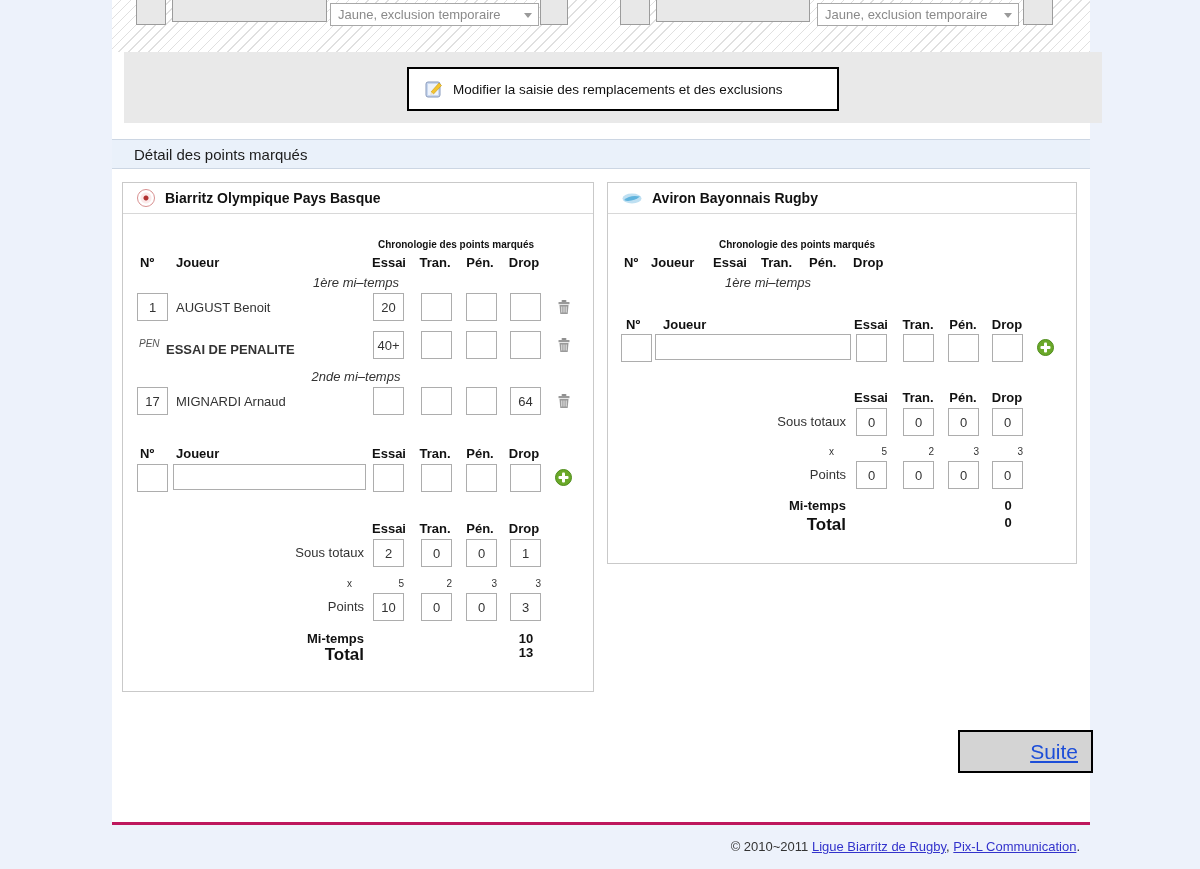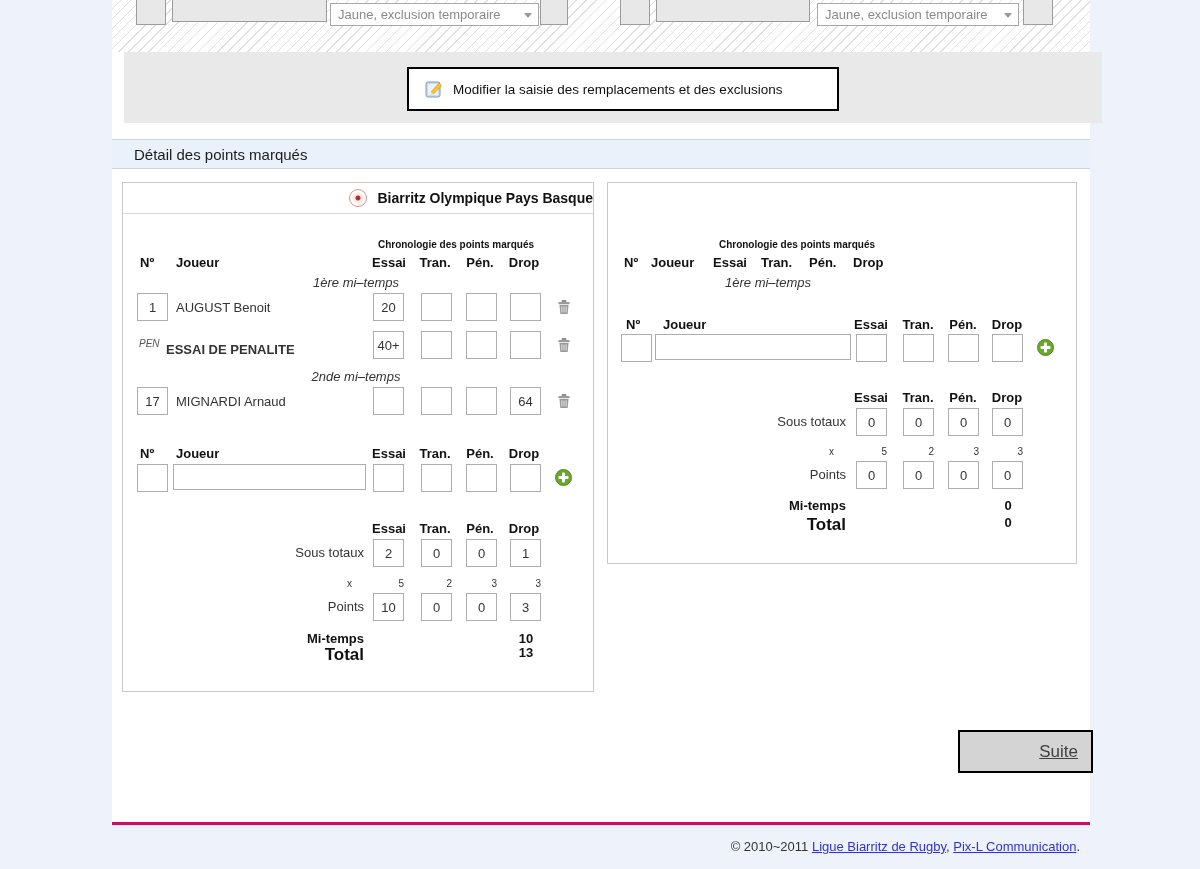--- a/index.html
+++ b/index.html
@@ -18,41 +18,41 @@
   .modify-btn{position:absolute;left:283px;top:15px;width:412px;height:40px;background:#fff;
     border:2px solid #000;display:flex;align-items:center;gap:10px;padding:0 0 0 16px;cursor:pointer;
     font-size:13.5px;color:#111;box-sizing:content-box;}
   
   .section-bar{position:absolute;left:0;top:139px;width:100%;height:30px;background:#eaf1fa;
     border-top:1px solid #ccd6e3;border-bottom:1px solid #ccd6e3;line-height:30px;padding-left:22px;
     font-size:15px;color:#1c1c1c;box-sizing:border-box;}
   
   .panel{position:absolute;background:#fff;border:1px solid #c9c9c9;}
   .panel-title{height:30px;border-bottom:1px solid #d8d8d8;display:flex;align-items:center;gap:10px;
-    padding-left:14px;font-weight:bold;font-size:14px;color:#111;justify-content:flex-end;}
+    padding-left:14px;font-weight:bold;font-size:14px;color:#111;}
   .chron{position:absolute;font-size:10px;font-weight:bold;color:#111;text-align:center;}
   .col-h{position:absolute;font-weight:bold;font-size:13px;color:#111;width:44px;text-align:center;}
   .col-hl{position:absolute;font-weight:bold;font-size:13px;color:#111;}
   .half{position:absolute;font-style:italic;font-size:13px;color:#333;width:200px;text-align:center;}
   .cell{position:absolute;width:29px;height:26px;border:1px solid #adadad;background:#fff;
     text-align:center;font-size:13px;color:#333;padding:0;font-family:"Liberation Sans",sans-serif;}
   .jin{position:absolute;height:24px;border:1px solid #adadad;background:#fff;font-size:13px;
     color:#333;padding:0 3px;font-family:"Liberation Sans",sans-serif;}
   .player{position:absolute;font-size:13px;color:#333;white-space:nowrap;}
   .pen-lbl{position:absolute;font-size:10px;font-style:italic;color:#555;}
   .t-label{position:absolute;font-size:13px;color:#333;white-space:nowrap;}
   .mult{position:absolute;width:30px;text-align:right;font-size:10px;color:#333;}
   .bold13{font-weight:bold;color:#111;}
   .big{font-weight:bold;font-size:17px;color:#111;}
   .val{position:absolute;width:44px;text-align:center;font-weight:bold;font-size:13px;color:#111;}
   .icon-btn{position:absolute;width:17px;height:17px;cursor:pointer;line-height:0;}
   
   .suite-btn{position:absolute;left:846px;top:730px;width:118px;height:39px;background:#d4d4d4;
-    border:2px solid #000;text-align:right;line-height:39px;padding-right:13px;font-size:17px;
-    color:#404040;text-decoration:underline;cursor:pointer;box-sizing:content-box;}
+    border:2px solid #000;text-align:right;line-height:39px;padding-right:13px;font-size:21px;
+    color:#1d4ed8;text-decoration:underline;cursor:pointer;box-sizing:content-box;}
   .footer{position:absolute;top:839px;right:120px;font-size:13px;color:#333;white-space:nowrap;}
   .footer a{color:#3333cc;text-decoration:underline;cursor:pointer;}
   .logo-bo{width:16px;height:16px;border-radius:50%;border:1px solid #d89090;flex:0 0 auto;
     background:radial-gradient(circle,#b03030 0 2px,#fbe9e9 3px 5px,#fff 6px);}
 </style>
 </head>
 <body>
 
 <div class="stage">
   <div class="content">
@@ -201,20 +201,29 @@
       <input class="cell" style="left: 343px; top: 410px;" value="0">
       <input class="cell" style="left: 387px; top: 410px;" value="3">
 
       <span class="t-label bold13" style="right:229px;top:448px;">Mi-temps</span>
       <span class="val" style="left:381px;top:448px;">10</span>
       <span class="t-label big" style="right:229px;top:462px;">Total</span>
       <span class="val big" style="left:381px;top:462px;">13</span>
     </div>
 
     <div class="panel" style="left:495px;top:182px;width:468px;height:380px;">
+      <div class="panel-title">
+        <span style="line-height:0;">
+          <svg width="20" height="13" viewBox="0 0 20 13">
+              <ellipse cx="10" cy="6.5" rx="9.5" ry="5" fill="#bfe0f2"></ellipse>
+              <path d="M2 8 Q8 2.5 18 4.5 Q12 9.5 4 8.8 Z" fill="#5fb3dd"></path>
+            </svg>
+        </span>
+        <span>Aviron Bayonnais Rugby</span>
+      </div>
 
       <span class="chron" style="left:99px;top:56px;width:180px;">Chronologie des points marqués</span>
 
       <span class="col-hl" style="left:16px;top:72px;">Nº</span>
       <span class="col-hl" style="left:43px;top:72px;">Joueur</span>
       <span class="col-hl" style="left:105px;top:72px;">Essai</span>
       <span class="col-hl" style="left:153px;top:72px;">Tran.</span>
       <span class="col-hl" style="left:201px;top:72px;">Pén.</span>
       <span class="col-hl" style="left:245px;top:72px;">Drop</span>
 

